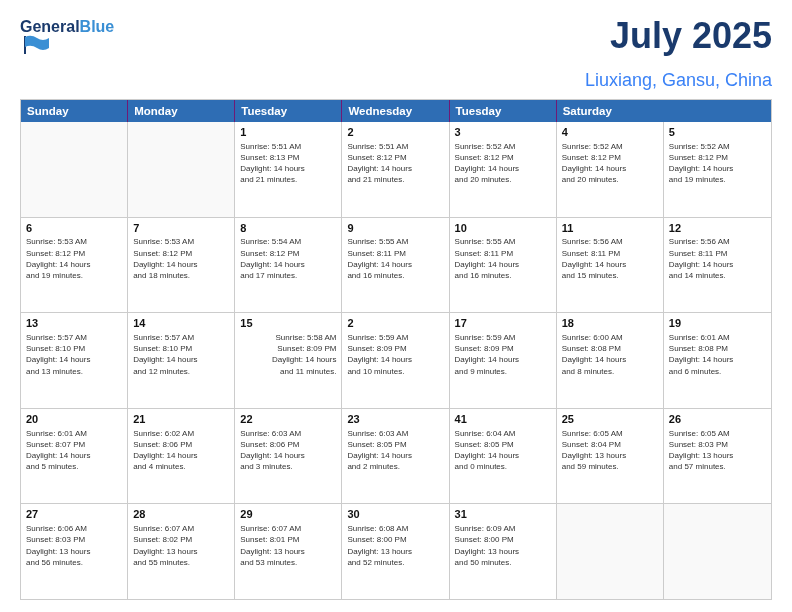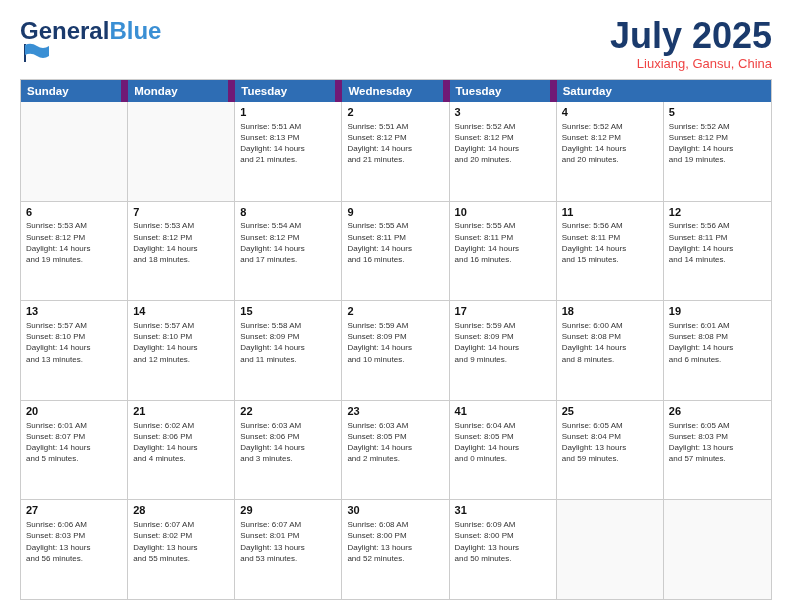--- a/index.html
+++ b/index.html
@@ -21,21 +21,21 @@
       display: flex;
       justify-content: space-between;
       align-items: flex-start;
       margin-bottom: 8px;
     }
     .logo {
       display: flex;
       align-items: center;
     }
     .logo-text {
-      font-size: 24px;
+      font-size: 16px;
       font-weight: bold;
       color: #1a3a6c;
       line-height: 1.1;
     }
     .logo-text span {
       color: #3a8fd4;
     }
     .logo-icon {
       width: 28px;
       height: 22px;
@@ -45,41 +45,41 @@
     .title-block {
       text-align: right;
     }
     .month-title {
       font-size: 36px;
       font-weight: bold;
       color: #1a3a6c;
       line-height: 1;
     }
     .location {
-      font-size: 13px;
-      color: #ef4444;
-      margin-top: 2px;
+      font-size: 18px;
+      color: #3b82f6;
+      margin-top: 16px;
     }
     .calendar {
       flex: 1;
       display: flex;
       flex-direction: column;
       border: 1px solid #ccc;
     }
     .cal-header {
       display: grid;
       grid-template-columns: repeat(7, 1fr);
       background: #2e6db4;
     }
     .cal-header-cell {
       color: #fff;
       font-size: 11.5px;
       font-weight: bold;
       padding: 5px 6px;
-      border-right: 7px solid #701a75;
+      border-right: 1px solid #701a75;
     }
     .cal-header-cell:last-child { border-right: none; }
     .cal-body {
       flex: 1;
       display: flex;
       flex-direction: column;
     }
     .cal-row {
       display: grid;
       grid-template-columns: repeat(7, 1fr);
@@ -243,21 +243,21 @@
           </div>
           <div class="cal-cell">
             <span class="day-num">14</span>
             <div class="cell-info" style="white-space: pre-line;">Sunrise: 5:57 AM
 Sunset: 8:10 PM
 Daylight: 14 hours
 and 12 minutes.</div>
           </div>
           <div class="cal-cell">
             <span class="day-num">15</span>
-            <div class="cell-info" style="white-space: pre-line;">Sunrise: 5:58 AM
+            <div class="cell-info" style="white-space: pre-line; text-align: right;">Sunrise: 5:58 AM
 Sunset: 8:09 PM
 Daylight: 14 hours
 and 11 minutes.</div>
           </div>
           <div class="cal-cell">
             <span class="day-num">2</span>
             <div class="cell-info" style="white-space: pre-line;">Sunrise: 5:59 AM
 Sunset: 8:09 PM
 Daylight: 14 hours
 and 10 minutes.</div>

